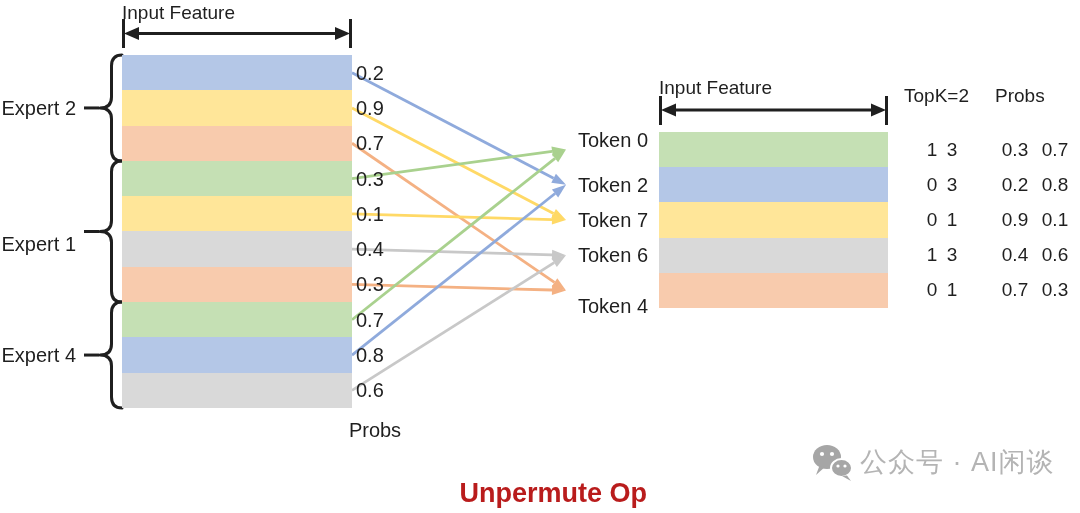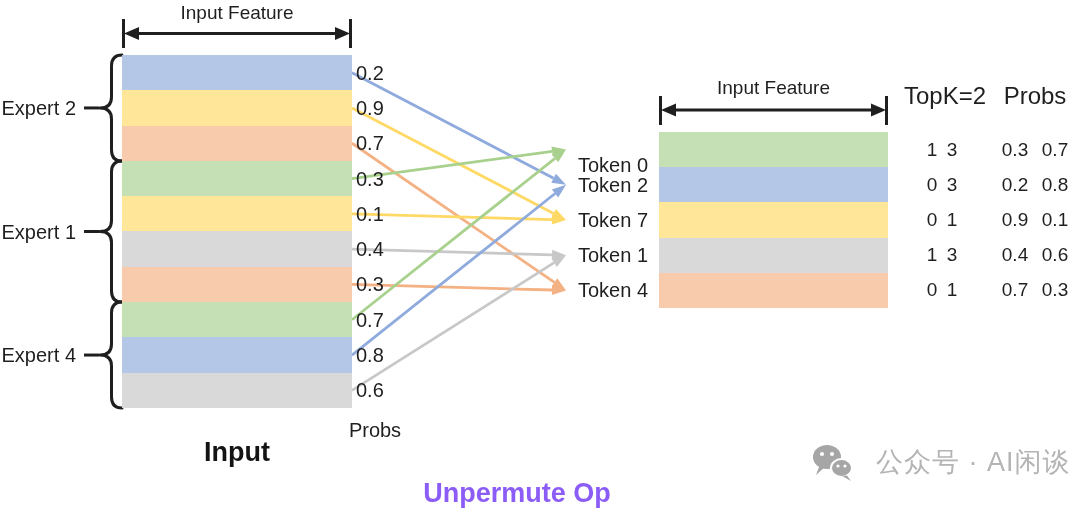--- a/index.html
+++ b/index.html
@@ -1,41 +1,41 @@
 <!DOCTYPE html>
 <html><head>
 <meta charset="utf-8">
 <style>
   html,body{margin:0;padding:0;background:#fff;}
   #stage{position:relative;width:1080px;height:513px;background:#ffffff;
          font-family:"Liberation Sans",sans-serif;color:#1f1f1f;overflow:hidden;}
   .abs{position:absolute;}
   #shape-layer{position:absolute;left:0;top:0;}
-  .feature-label{font-size:19px;text-align:center;}
+  .feature-label{font-size:19px;text-align:left;}
   #in-feature{left:122px;top:2px;width:230px;}
   #out-feature{left:659px;top:77px;width:229px;}
   .matrix{position:absolute;display:flex;flex-direction:column;}
   #input-matrix{left:122px;top:55px;width:230px;height:353px;}
   #output-matrix{left:659px;top:132px;width:229px;height:176px;}
   .mrow{flex:1;}
   .expert{left:0;width:76px;text-align:right;font-size:20px;transform:translateY(-50%);}
   .prob{left:356px;font-size:20px;transform:translateY(-50%);}
   .token{left:578px;font-size:20px;transform:translateY(-50%);}
-  .hdr{font-size:24px;text-align:center;transform:translateY(-50%);}
+  .hdr{font-size:19px;transform:translateY(-50%);}
   #topk-header{left:904px;top:96px;width:80px;}
   #probs-header{left:995px;top:96px;width:80px;}
   .tv{font-size:19px;text-align:center;transform:translateY(-50%);}
   .k1{left:922px;width:20px;} .k2{left:942px;width:20px;}
   .p1{left:995px;width:40px;} .p2{left:1035px;width:40px;}
   .caption{font-weight:bold;font-size:27px;text-align:center;transform:translateY(-50%);color:#141414;}
   #input-caption{left:122px;top:452px;width:230px;}
   #output-caption{left:659px;top:452px;width:229px;}
-  #op-label{left:387px;top:493px;width:260px;font-weight:bold;font-size:27px;text-align:center;transform:translateY(-50%);color:#8b5cf6;}
+  #op-label{left:387px;top:493px;width:260px;font-weight:bold;font-size:27px;text-align:right;transform:translateY(-50%);color:#b91c1c;}
   #probs-caption{left:340px;top:430px;width:70px;font-size:20px;text-align:center;transform:translateY(-50%);}
-  #watermark{left:810px;top:441px;display:flex;align-items:center;gap:22px;color:#b4b4b4;}
+  #watermark{left:810px;top:441px;display:flex;align-items:center;gap:6px;color:#b4b4b4;}
   #watermark .wm-text{font-size:27px;letter-spacing:1px;white-space:nowrap;}
 </style>
 </head>
 <body>
 
 <div id="stage">
 
   <svg id="shape-layer" width="1080" height="513" viewBox="0 0 1080 513">
     <g id="in-measure" stroke="#1f1f1f" stroke-width="3">
       <line x1="123.5" y1="19" x2="123.5" y2="48"></line>
@@ -75,21 +75,21 @@
       <line x1="84" y1="107.94999999999999" x2="99" y2="107.94999999999999" stroke="#1f1f1f" stroke-width="3"></line>
       <path d="M 122 160.89999999999998 Q 111.5 160.89999999999998 111.5 171.89999999999998 L 111.5 220.49999999999997 Q 111.5 231.49999999999997 100 231.49999999999997 Q 111.5 231.49999999999997 111.5 242.49999999999997 L 111.5 291.09999999999997 Q 111.5 302.09999999999997 122 302.09999999999997" fill="none" stroke="#1f1f1f" stroke-width="3" stroke-linecap="round" stroke-linejoin="round"></path>
       <line x1="84" y1="231.49999999999997" x2="99" y2="231.49999999999997" stroke="#1f1f1f" stroke-width="3"></line>
       <path d="M 122 302.09999999999997 Q 111.5 302.09999999999997 111.5 313.09999999999997 L 111.5 344.04999999999995 Q 111.5 355.04999999999995 100 355.04999999999995 Q 111.5 355.04999999999995 111.5 366.04999999999995 L 111.5 397 Q 111.5 408 122 408" fill="none" stroke="#1f1f1f" stroke-width="3" stroke-linecap="round" stroke-linejoin="round"></path>
       <line x1="84" y1="355.04999999999995" x2="99" y2="355.04999999999995" stroke="#1f1f1f" stroke-width="3"></line>
     </svg>
 
   <div class="abs feature-label" id="in-feature">Input Feature</div>
 
   <div class="abs expert" style="top:108px">Expert 2</div>
-  <div class="abs expert" style="top:232px">Expert 1</div>
+  <div class="abs expert" style="top:244px">Expert 1</div>
   <div class="abs expert" style="top:355px">Expert 4</div>
 
   <div class="matrix" id="input-matrix">
     <div class="mrow" style="background: rgb(180, 199, 231);"></div>
     <div class="mrow" style="background: rgb(255, 230, 153);"></div>
     <div class="mrow" style="background: rgb(248, 203, 173);"></div>
     <div class="mrow" style="background: rgb(197, 224, 180);"></div>
     <div class="mrow" style="background: rgb(255, 230, 153);"></div>
     <div class="mrow" style="background: rgb(217, 217, 217);"></div>
     <div class="mrow" style="background: rgb(248, 203, 173);"></div>
@@ -102,25 +102,25 @@
   <div class="abs prob" style="top:108px">0.9</div>
   <div class="abs prob" style="top:143px">0.7</div>
   <div class="abs prob" style="top:179px">0.3</div>
   <div class="abs prob" style="top:214px">0.1</div>
   <div class="abs prob" style="top:249px">0.4</div>
   <div class="abs prob" style="top:284px">0.3</div>
   <div class="abs prob" style="top:320px">0.7</div>
   <div class="abs prob" style="top:355px">0.8</div>
   <div class="abs prob" style="top:390px">0.6</div>
 
-  <div class="abs token" style="top:165px">Token 0</div>
+  <div class="abs token" style="top:140px">Token 0</div>
   <div class="abs token" style="top:185px">Token 2</div>
   <div class="abs token" style="top:220px">Token 7</div>
-  <div class="abs token" style="top:255px">Token 1</div>
-  <div class="abs token" style="top:290px">Token 4</div>
+  <div class="abs token" style="top:255px">Token 6</div>
+  <div class="abs token" style="top:306px">Token 4</div>
 
   <div class="abs feature-label" id="out-feature">Input Feature</div>
 
   <div class="matrix" id="output-matrix">
     <div class="mrow" style="background: rgb(197, 224, 180);"></div>
     <div class="mrow" style="background: rgb(180, 199, 231);"></div>
     <div class="mrow" style="background: rgb(255, 230, 153);"></div>
     <div class="mrow" style="background: rgb(217, 217, 217);"></div>
     <div class="mrow" style="background: rgb(248, 203, 173);"></div>
   </div>
@@ -147,21 +147,20 @@
   <span class="abs tv k2" style="top:255px">3</span>
   <span class="abs tv p1" style="top:255px">0.4</span>
   <span class="abs tv p2" style="top:255px">0.6</span>
 
   <span class="abs tv k1" style="top:290px">0</span>
   <span class="abs tv k2" style="top:290px">1</span>
   <span class="abs tv p1" style="top:290px">0.7</span>
   <span class="abs tv p2" style="top:290px">0.3</span>
 
   <div class="abs" id="probs-caption">Probs</div>
-  <div class="abs caption" id="input-caption">Input</div>
   <div class="abs" id="op-label">Unpermute Op</div>
 
   <div class="abs" id="watermark">
     <svg width="44" height="42" viewBox="0 0 44 42">
       <ellipse cx="17" cy="16" rx="14" ry="12" fill="#a6a6a6"></ellipse>
       <polygon points="9,26 6,34 16,25" fill="#a6a6a6"></polygon>
       <circle cx="12" cy="13" r="2.1" fill="#ffffff"></circle>
       <circle cx="22" cy="13" r="2.1" fill="#ffffff"></circle>
       <ellipse cx="31.5" cy="27" rx="10.5" ry="9" fill="#a6a6a6" stroke="#ffffff" stroke-width="2"></ellipse>
       <polygon points="37,34.5 41,40 32,35" fill="#a6a6a6"></polygon>

